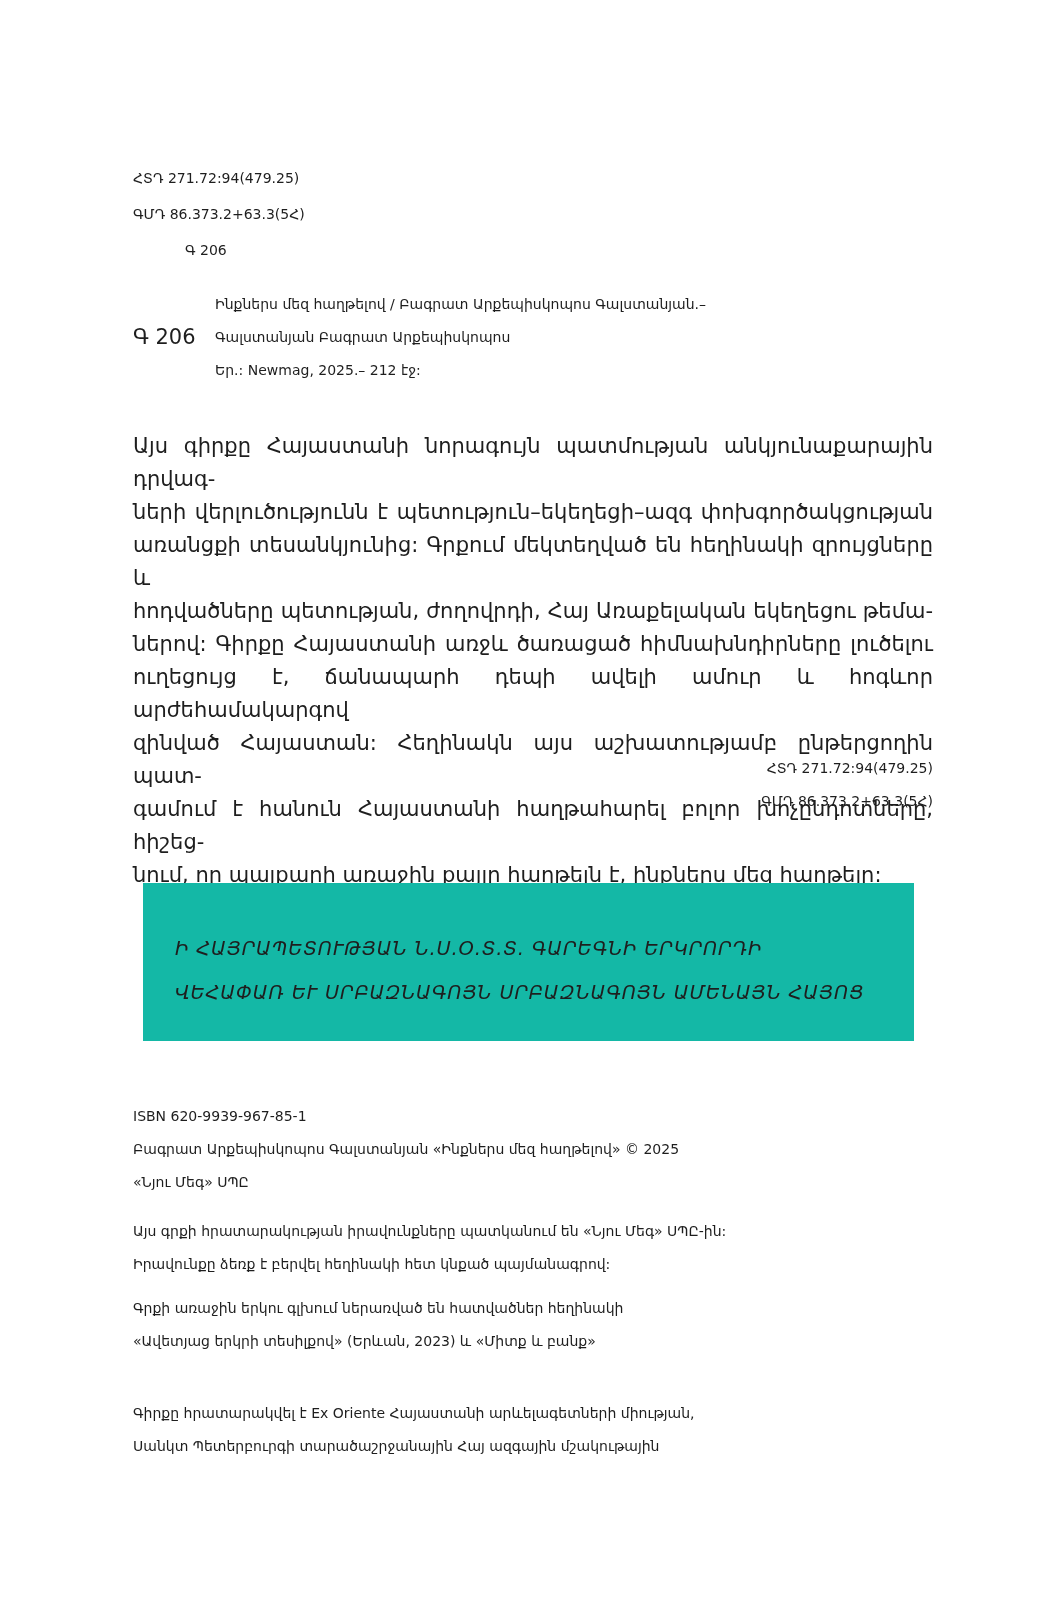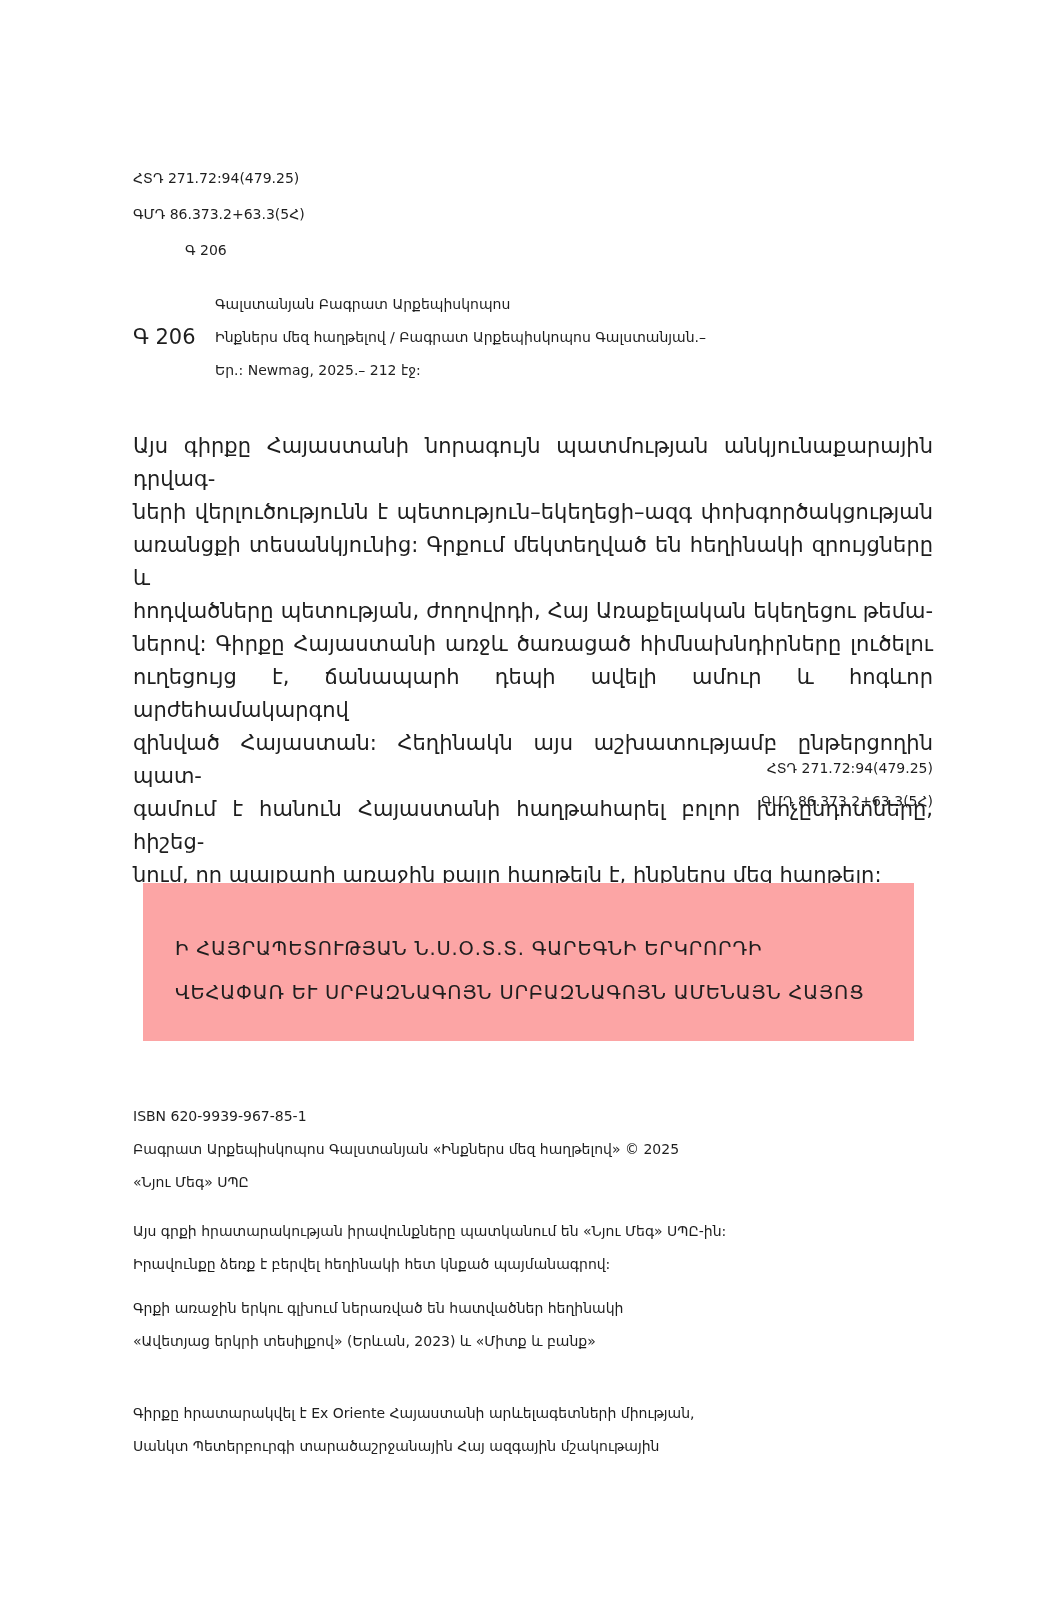--- a/index.html
+++ b/index.html
@@ -74,22 +74,22 @@
 
   <div class="block top-codes">
     <div class="line">ՀՏԴ 271.72:94(479.25)</div>
     <div class="line">ԳՄԴ 86.373.2+63.3(5Հ)</div>
     <div class="line indent">Գ 206</div>
   </div>
 
   <div class="block catalog">
     <div class="margin-code">Գ 206</div>
     <div class="entry">
+      <div class="line">Ինքներս մեզ հաղթելով / Բագրատ Արքեպիսկոպոս Գալստանյան.–</div>
       <div class="line">Գալստանյան Բագրատ Արքեպիսկոպոս</div>
-      <div class="line">Ինքներս մեզ հաղթելով / Բագրատ Արքեպիսկոպոս Գալստանյան.–</div>
       <div class="line">Եր.: Newmag, 2025.– 212 էջ:</div>
     </div>
   </div>
 
   <div class="block annotation">
     <div class="wrapline just">Այս գիրքը Հայաստանի նորագույն պատմության անկյունաքարային դրվագ-</div>
     <div class="wrapline just">ների վերլուծությունն է պետություն–եկեղեցի–ազգ փոխգործակցության</div>
     <div class="wrapline just">առանցքի տեսանկյունից: Գրքում մեկտեղված են հեղինակի զրույցները և</div>
     <div class="wrapline just">հոդվածները պետության, ժողովրդի, Հայ Առաքելական եկեղեցու թեմա-</div>
     <div class="wrapline just">ներով: Գիրքը Հայաստանի առջև ծառացած հիմնախնդիրները լուծելու</div>
@@ -97,21 +97,21 @@
     <div class="wrapline just">զինված Հայաստան: Հեղինակն այս աշխատությամբ ընթերցողին պատ-</div>
     <div class="wrapline just">գամում է հանուն Հայաստանի հաղթահարել բոլոր խոչընդոտները, հիշեց-</div>
     <div class="wrapline">նում, որ պայքարի առաջին քայլը հաղթելն է, ինքներս մեզ հաղթելը:</div>
   </div>
 
   <div class="block bottom-codes">
     <div class="line">ՀՏԴ 271.72:94(479.25)</div>
     <div class="line">ԳՄԴ 86.373.2+63.3(5Հ)</div>
   </div>
 
-  <div class="dedication" style="background: #fca5a5;">
+  <div class="dedication" style="background: #14b8a6; font-style: italic;">
     <div class="line">Ի ՀԱՅՐԱՊԵՏՈՒԹՅԱՆ Ն.Ս.Օ.Տ.Տ. ԳԱՐԵԳՆԻ ԵՐԿՐՈՐԴԻ</div>
     <div class="line">ՎԵՀԱՓԱՌ ԵՒ ՍՐԲԱԶՆԱԳՈՅՆ ՍՐԲԱԶՆԱԳՈՅՆ ԱՄԵՆԱՅՆ ՀԱՅՈՑ</div>
   </div>
 
   <div class="block isbn-block">
     <div class="line">ISBN 620-9939-967-85-1</div>
     <div class="line">Բագրատ Արքեպիսկոպոս Գալստանյան «Ինքներս մեզ հաղթելով» © 2025</div>
     <div class="line">«Նյու Մեգ» ՍՊԸ</div>
   </div>
 

